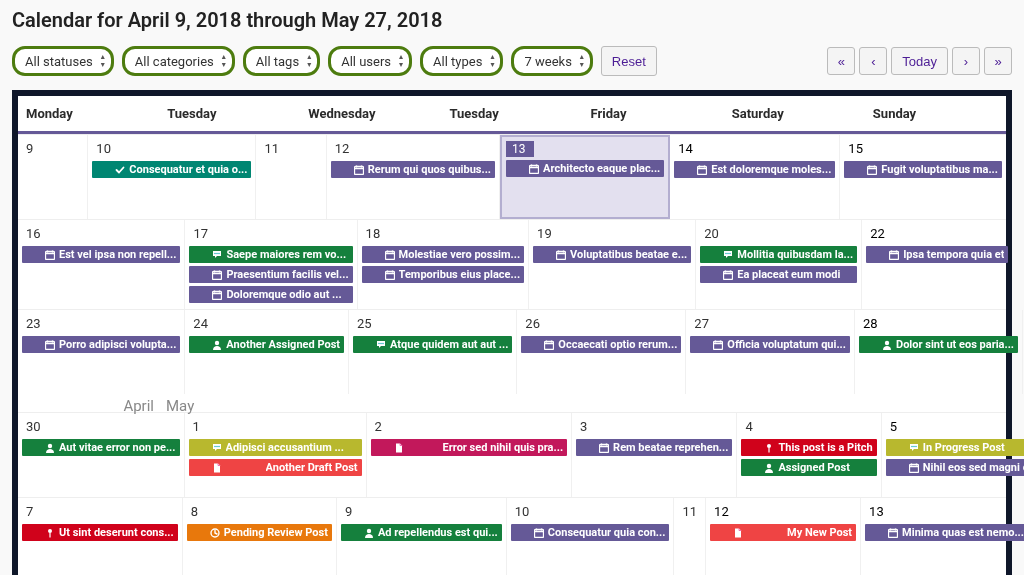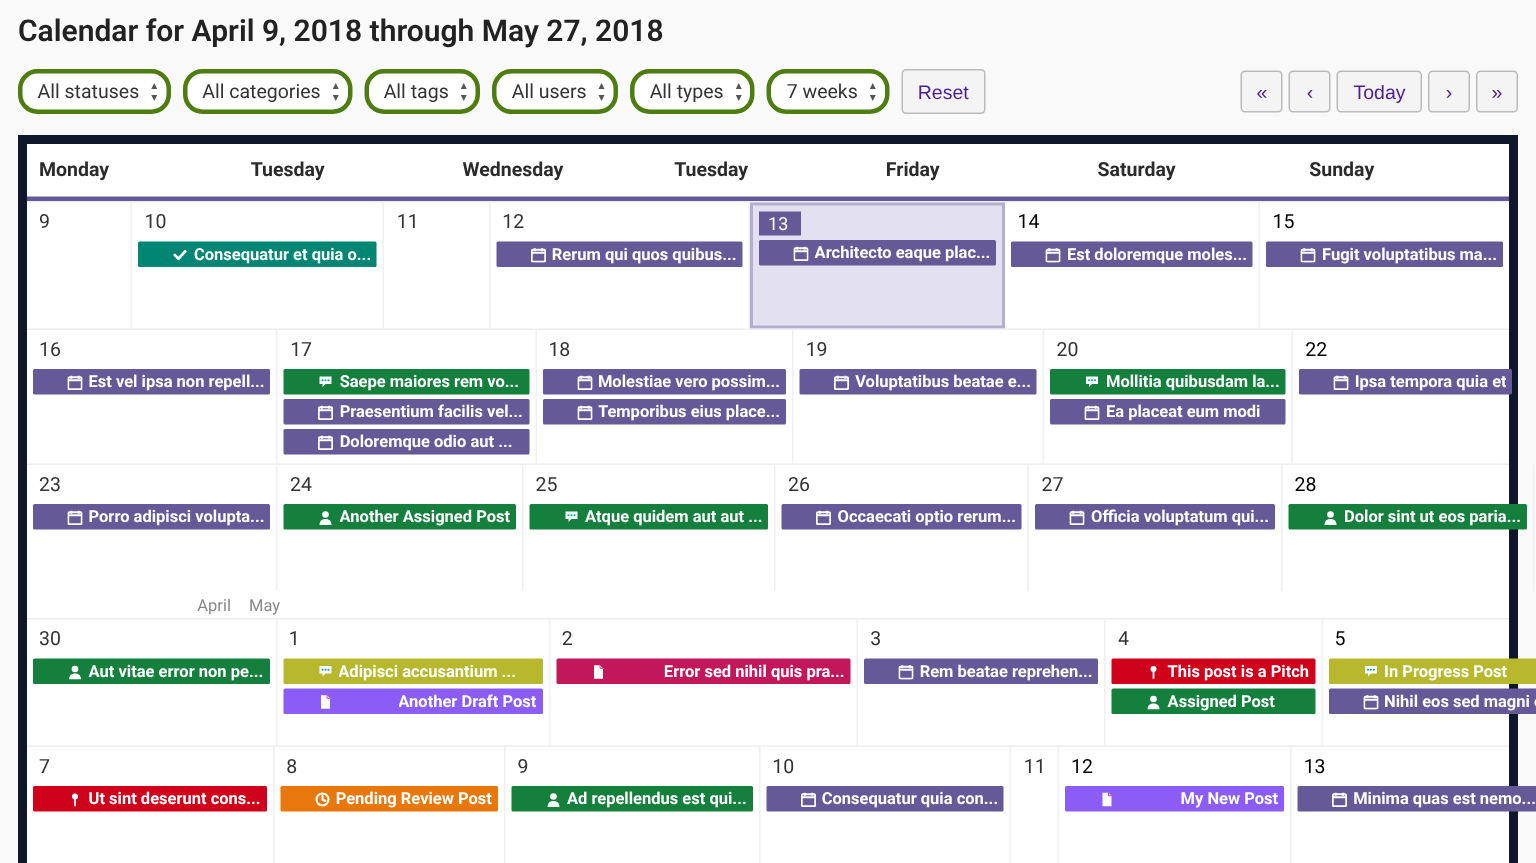--- a/index.html
+++ b/index.html
@@ -29,21 +29,21 @@
   }
   .navbtn { min-width: 28px; padding: 4px 8px; }
   .calendar {
     background: #fff;
     border: 6px solid #0f172a;
   }
   .headrow { display: grid; grid-template-columns: repeat(7, 1fr); border-bottom: 3px solid #655997; }
   .headcell { padding: 10px 8px; font-weight: 700; color: #2b2b2b; font-size: 13px; }
   .weekrow { display: grid; grid-template-columns: repeat(7, 1fr); border-top: 1px solid #eee; min-height: 84px; position: relative; }
   .monthlabel {
-    position: absolute; top: -16px; font-size: 11px; color: #888;
+    position: absolute; top: -16px; font-size: 15px; color: #888;
   }
   .daycell { border-right: 1px solid #f0f0f0; padding: 4px 0 6px 0; min-height: 84px; position: relative; }
   .daycell:last-child { border-right: none; }
   .daynum { padding: 2px 8px 4px 8px; font-size: 13px; color: #333; }
   .daycell.other .daynum { color: #000000; }
   .daycell.today {
     background: #e3e0ef;
     border: 2px solid #b3aed0;
   }
   .daycell.today .daynum {
@@ -60,21 +60,21 @@
     border-radius: 1px; cursor: pointer;
     display: flex; align-items: center; gap: 4px;
   }
   .event .eicon { flex: 0 0 auto; display: inline-flex; align-items: center; justify-content: center; }
   .event .etext { overflow: hidden; text-overflow: ellipsis; }
   
   .c-purple   { background: #655997; }
   .c-green    { background: #008672; }
   .c-teal     { background: #15803d; }
   .c-red      { background: #D0021B; }
-  .c-pink     { background: #8b5cf6; gap: 44px; }
+  .c-pink     { background: #ef4444; gap: 44px; }
   .c-olive    { background: #B8B82E; }
   .c-orange   { background: #E8780C; }
   .c-magenta  { background: #C2185B; gap: 39px; }
   svg { display: block; }
 </style>
 </head>
 <body>
 
 <div class="wrap">
   <h2 class="title">Calendar for April 9, 2018 through May 27, 2018</h2>

